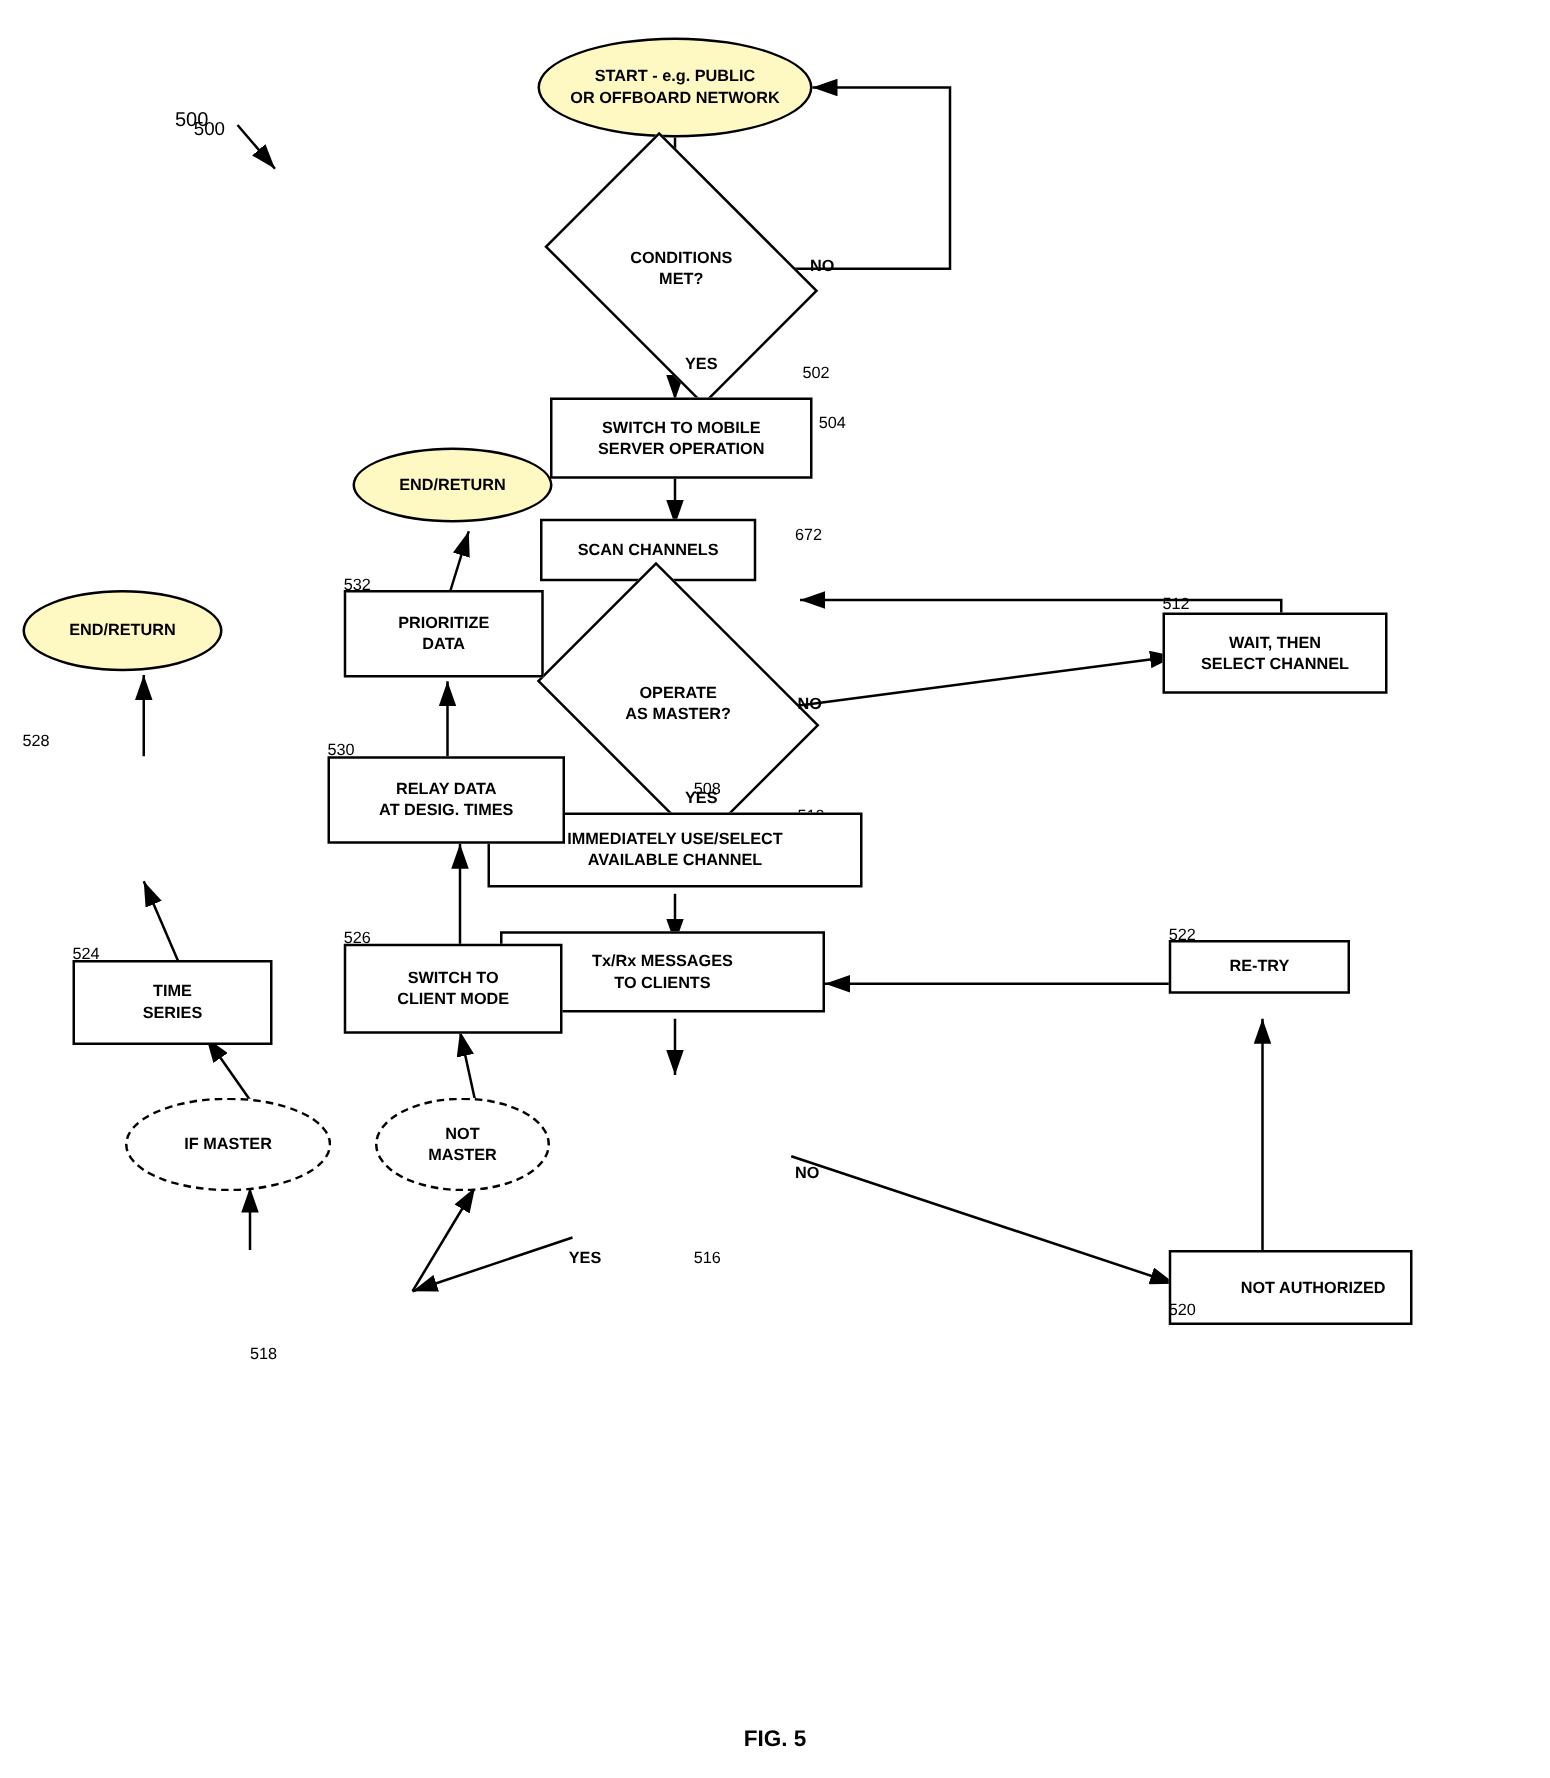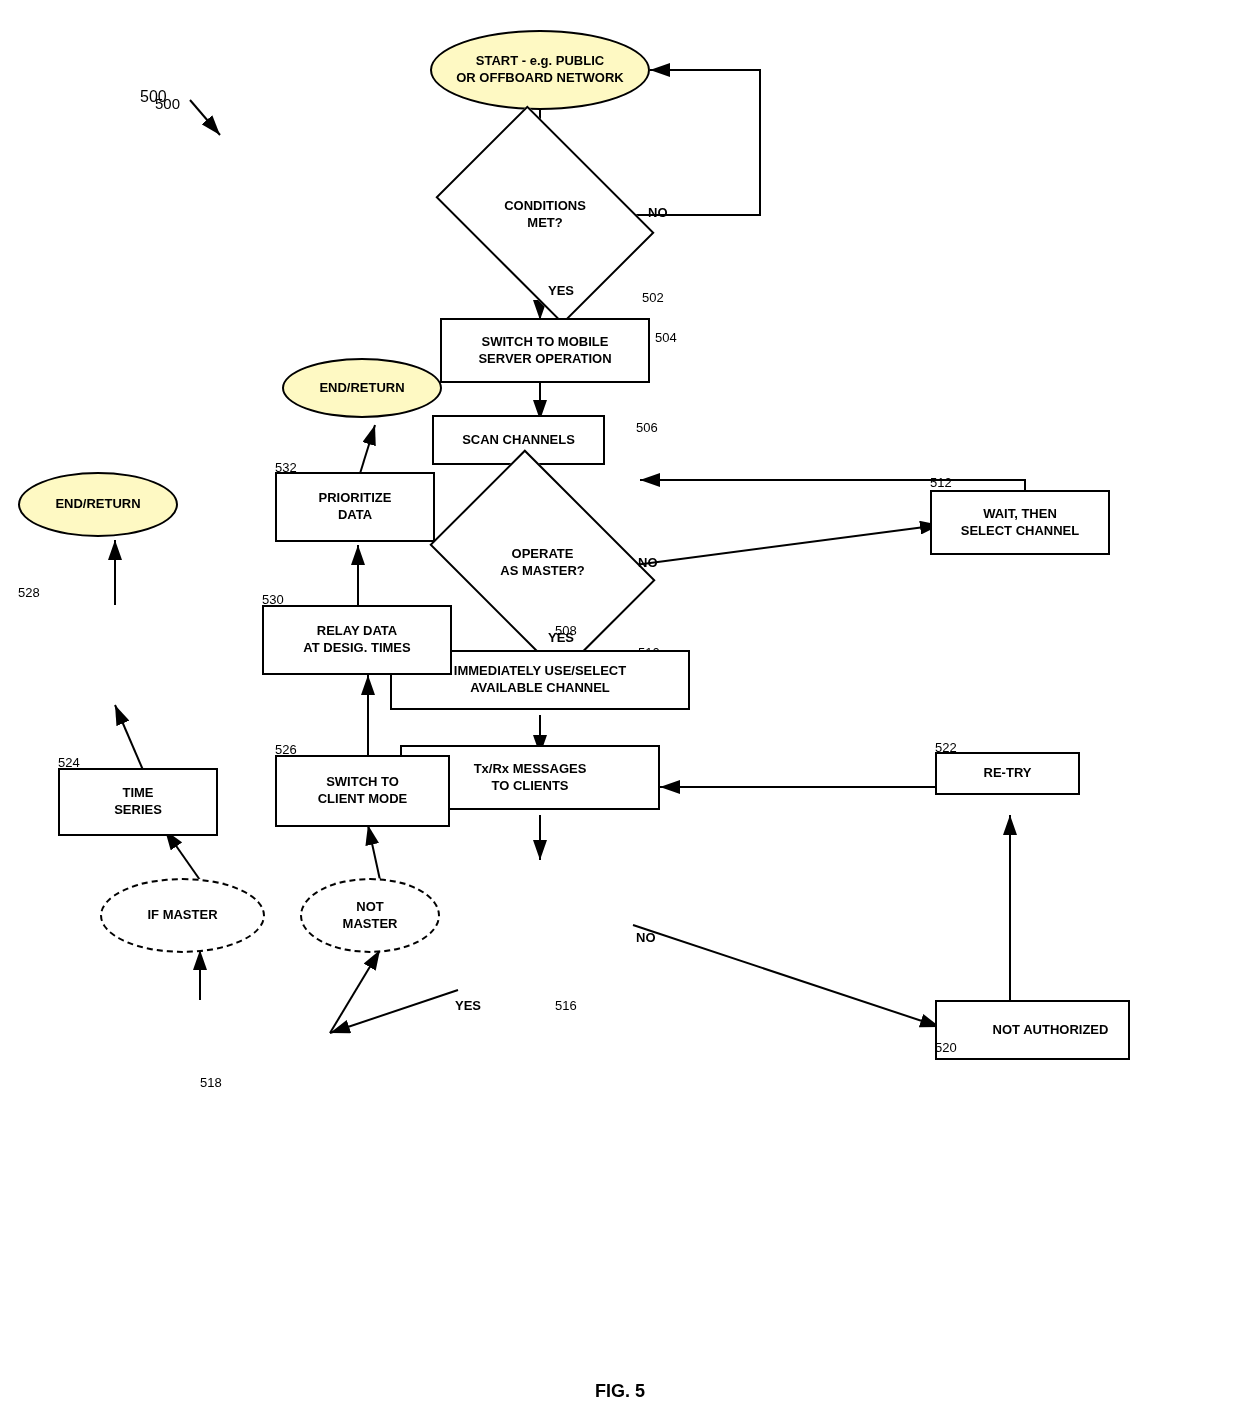--- a/index.html
+++ b/index.html
@@ -173,21 +173,21 @@
   <div class="label-text" style="left:548px;top:283px;">YES</div>
 
   <div class="node rect" style="left:440px; top:318px; width:210px; height:65px;">
     <span style="font-size:13px;font-weight:600;">SWITCH TO MOBILE<br>SERVER OPERATION</span>
   </div>
   <div class="ref-num" style="left:655px;top:330px;">504</div>
 
   <div class="node rect" style="left:432px; top:415px; width:173px; height:50px;">
     <span style="font-size:13px;font-weight:600;">SCAN CHANNELS</span>
   </div>
-  <div class="ref-num" style="left:636px;top:420px;">506</div>
+  <div class="ref-num" style="left:636px;top:420px;">672</div>
 
   <div class="diamond-wrapper" style="left:450px; top:495px; width:185px; height:135px;">
     <div class="diamond"></div>
     <div class="diamond-text">OPERATE<br>AS MASTER?</div>
   </div>
   <div class="ref-num" style="left:555px;top:623px;">508</div>
   <div class="label-text" style="left:638px;top:555px;">NO</div>
   <div class="label-text" style="left:548px;top:630px;">YES</div>
   <div class="ref-num" style="left:638px;top:645px;">510</div>
 

